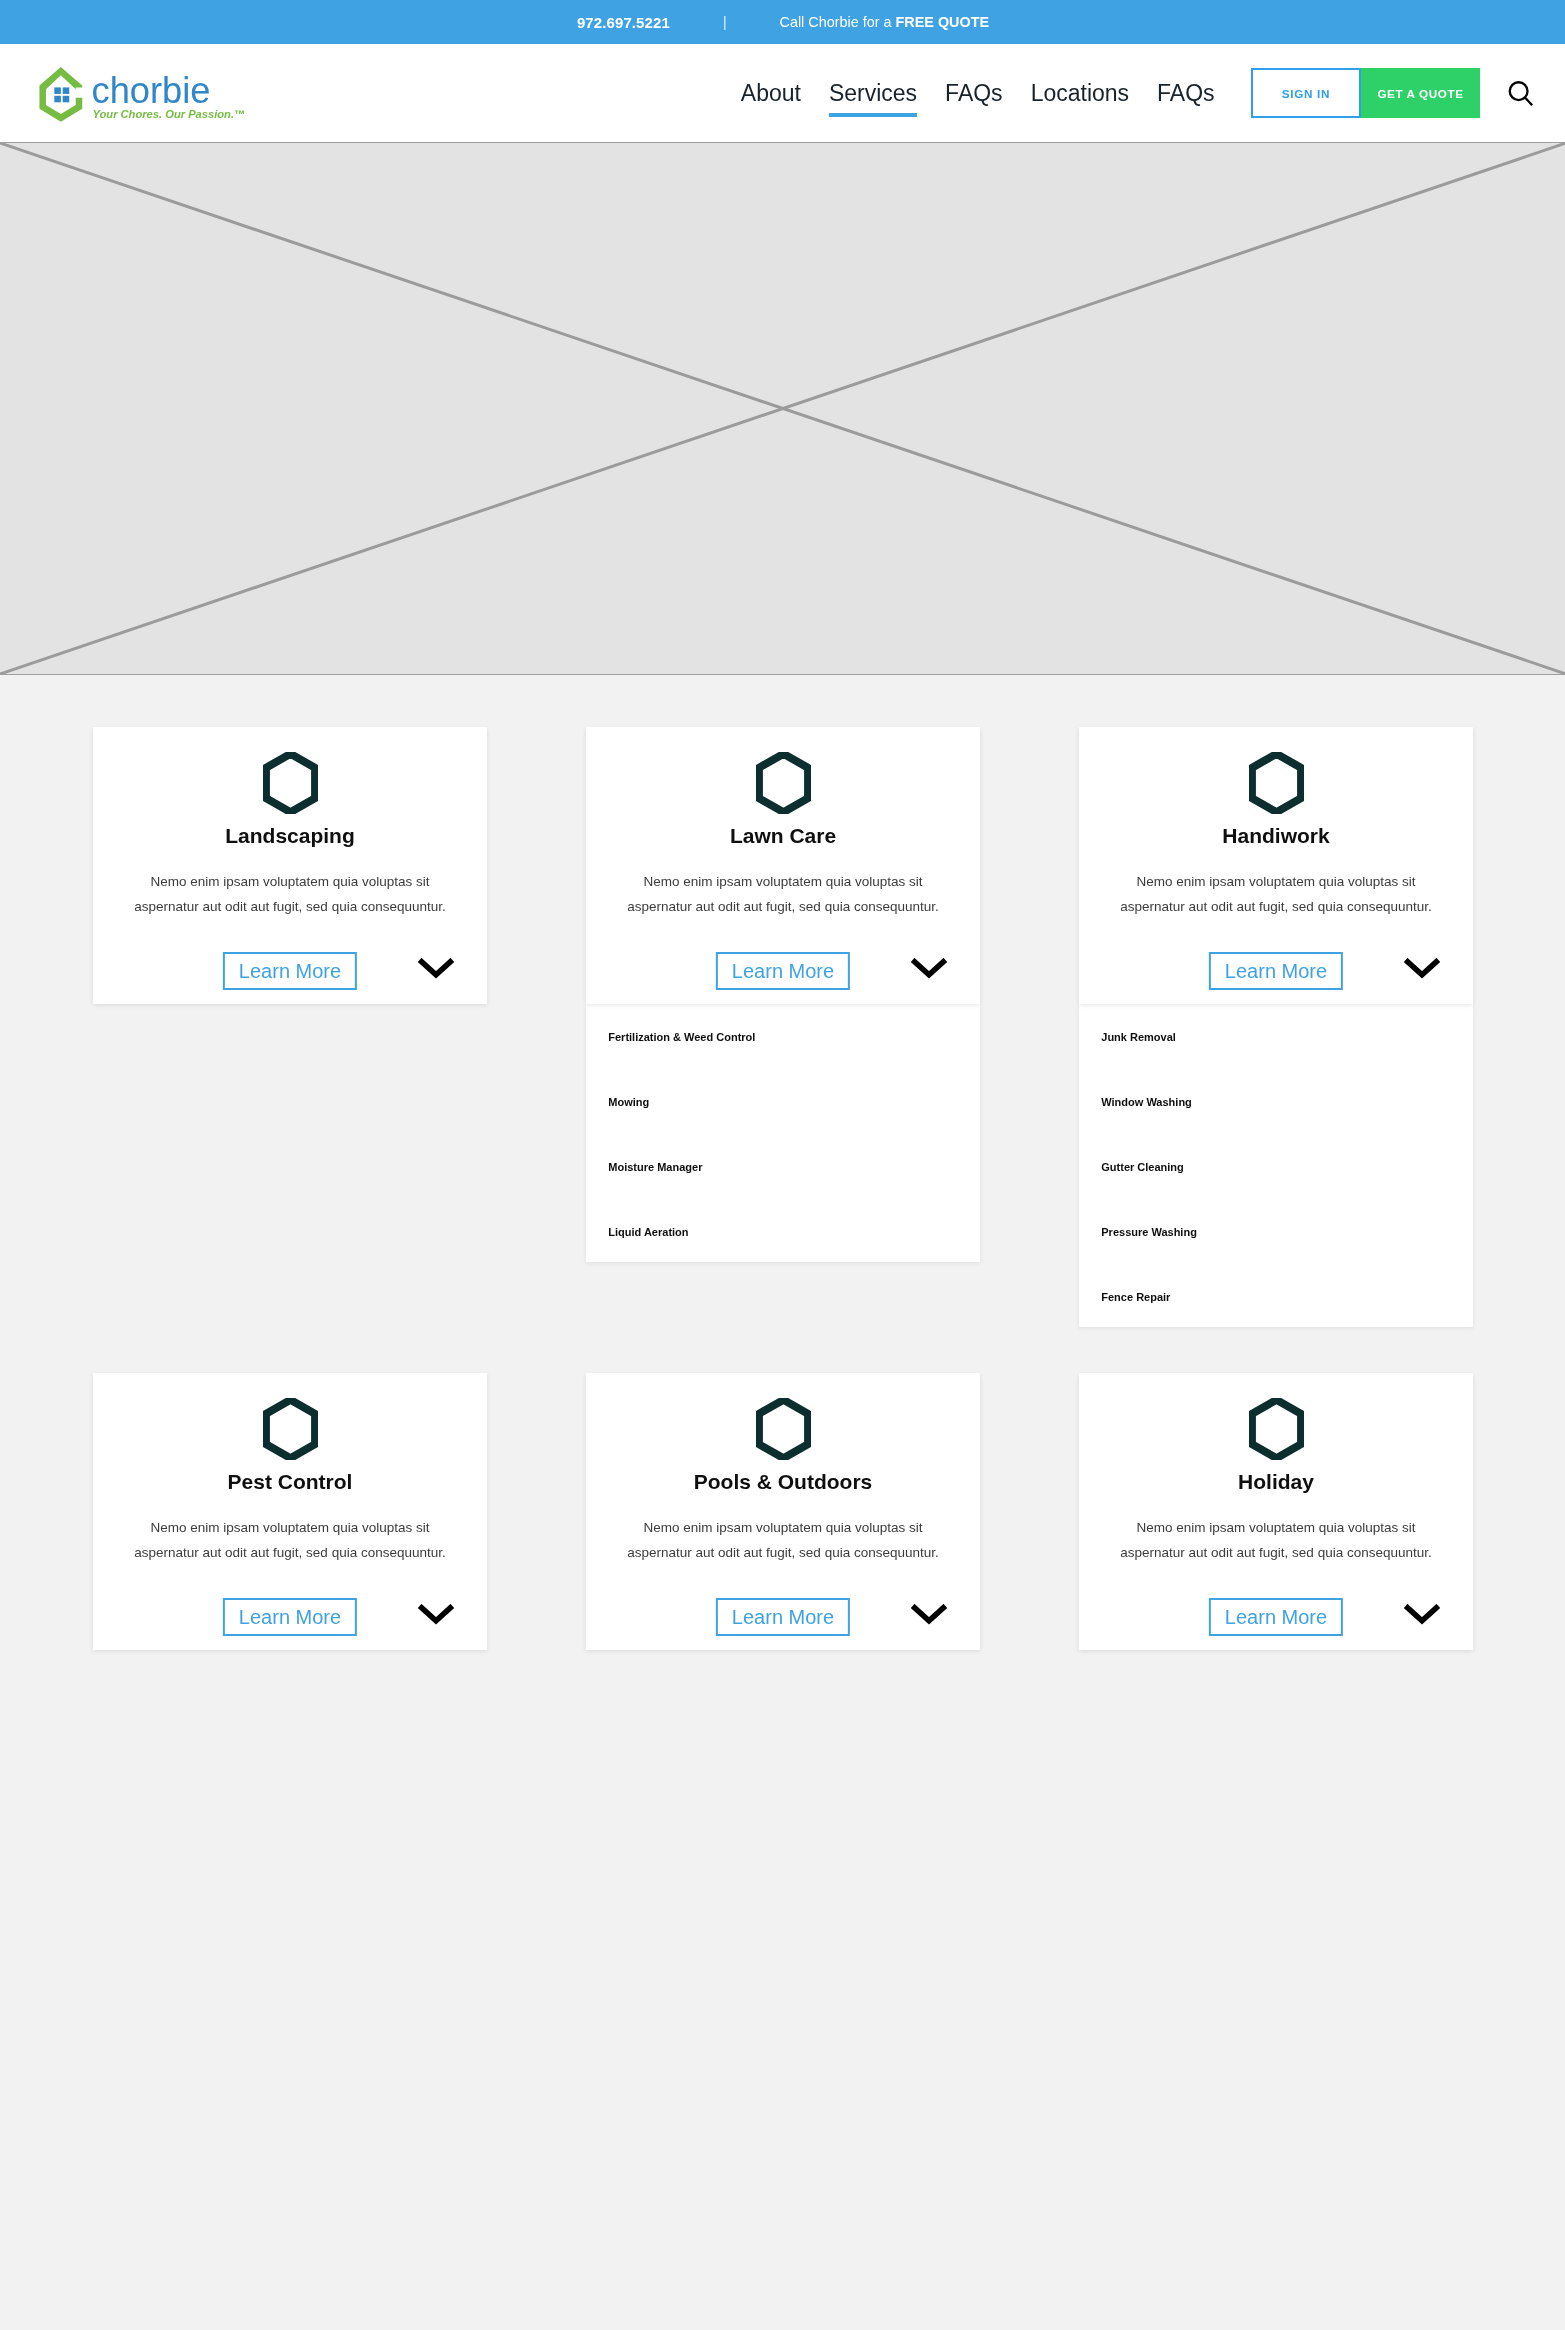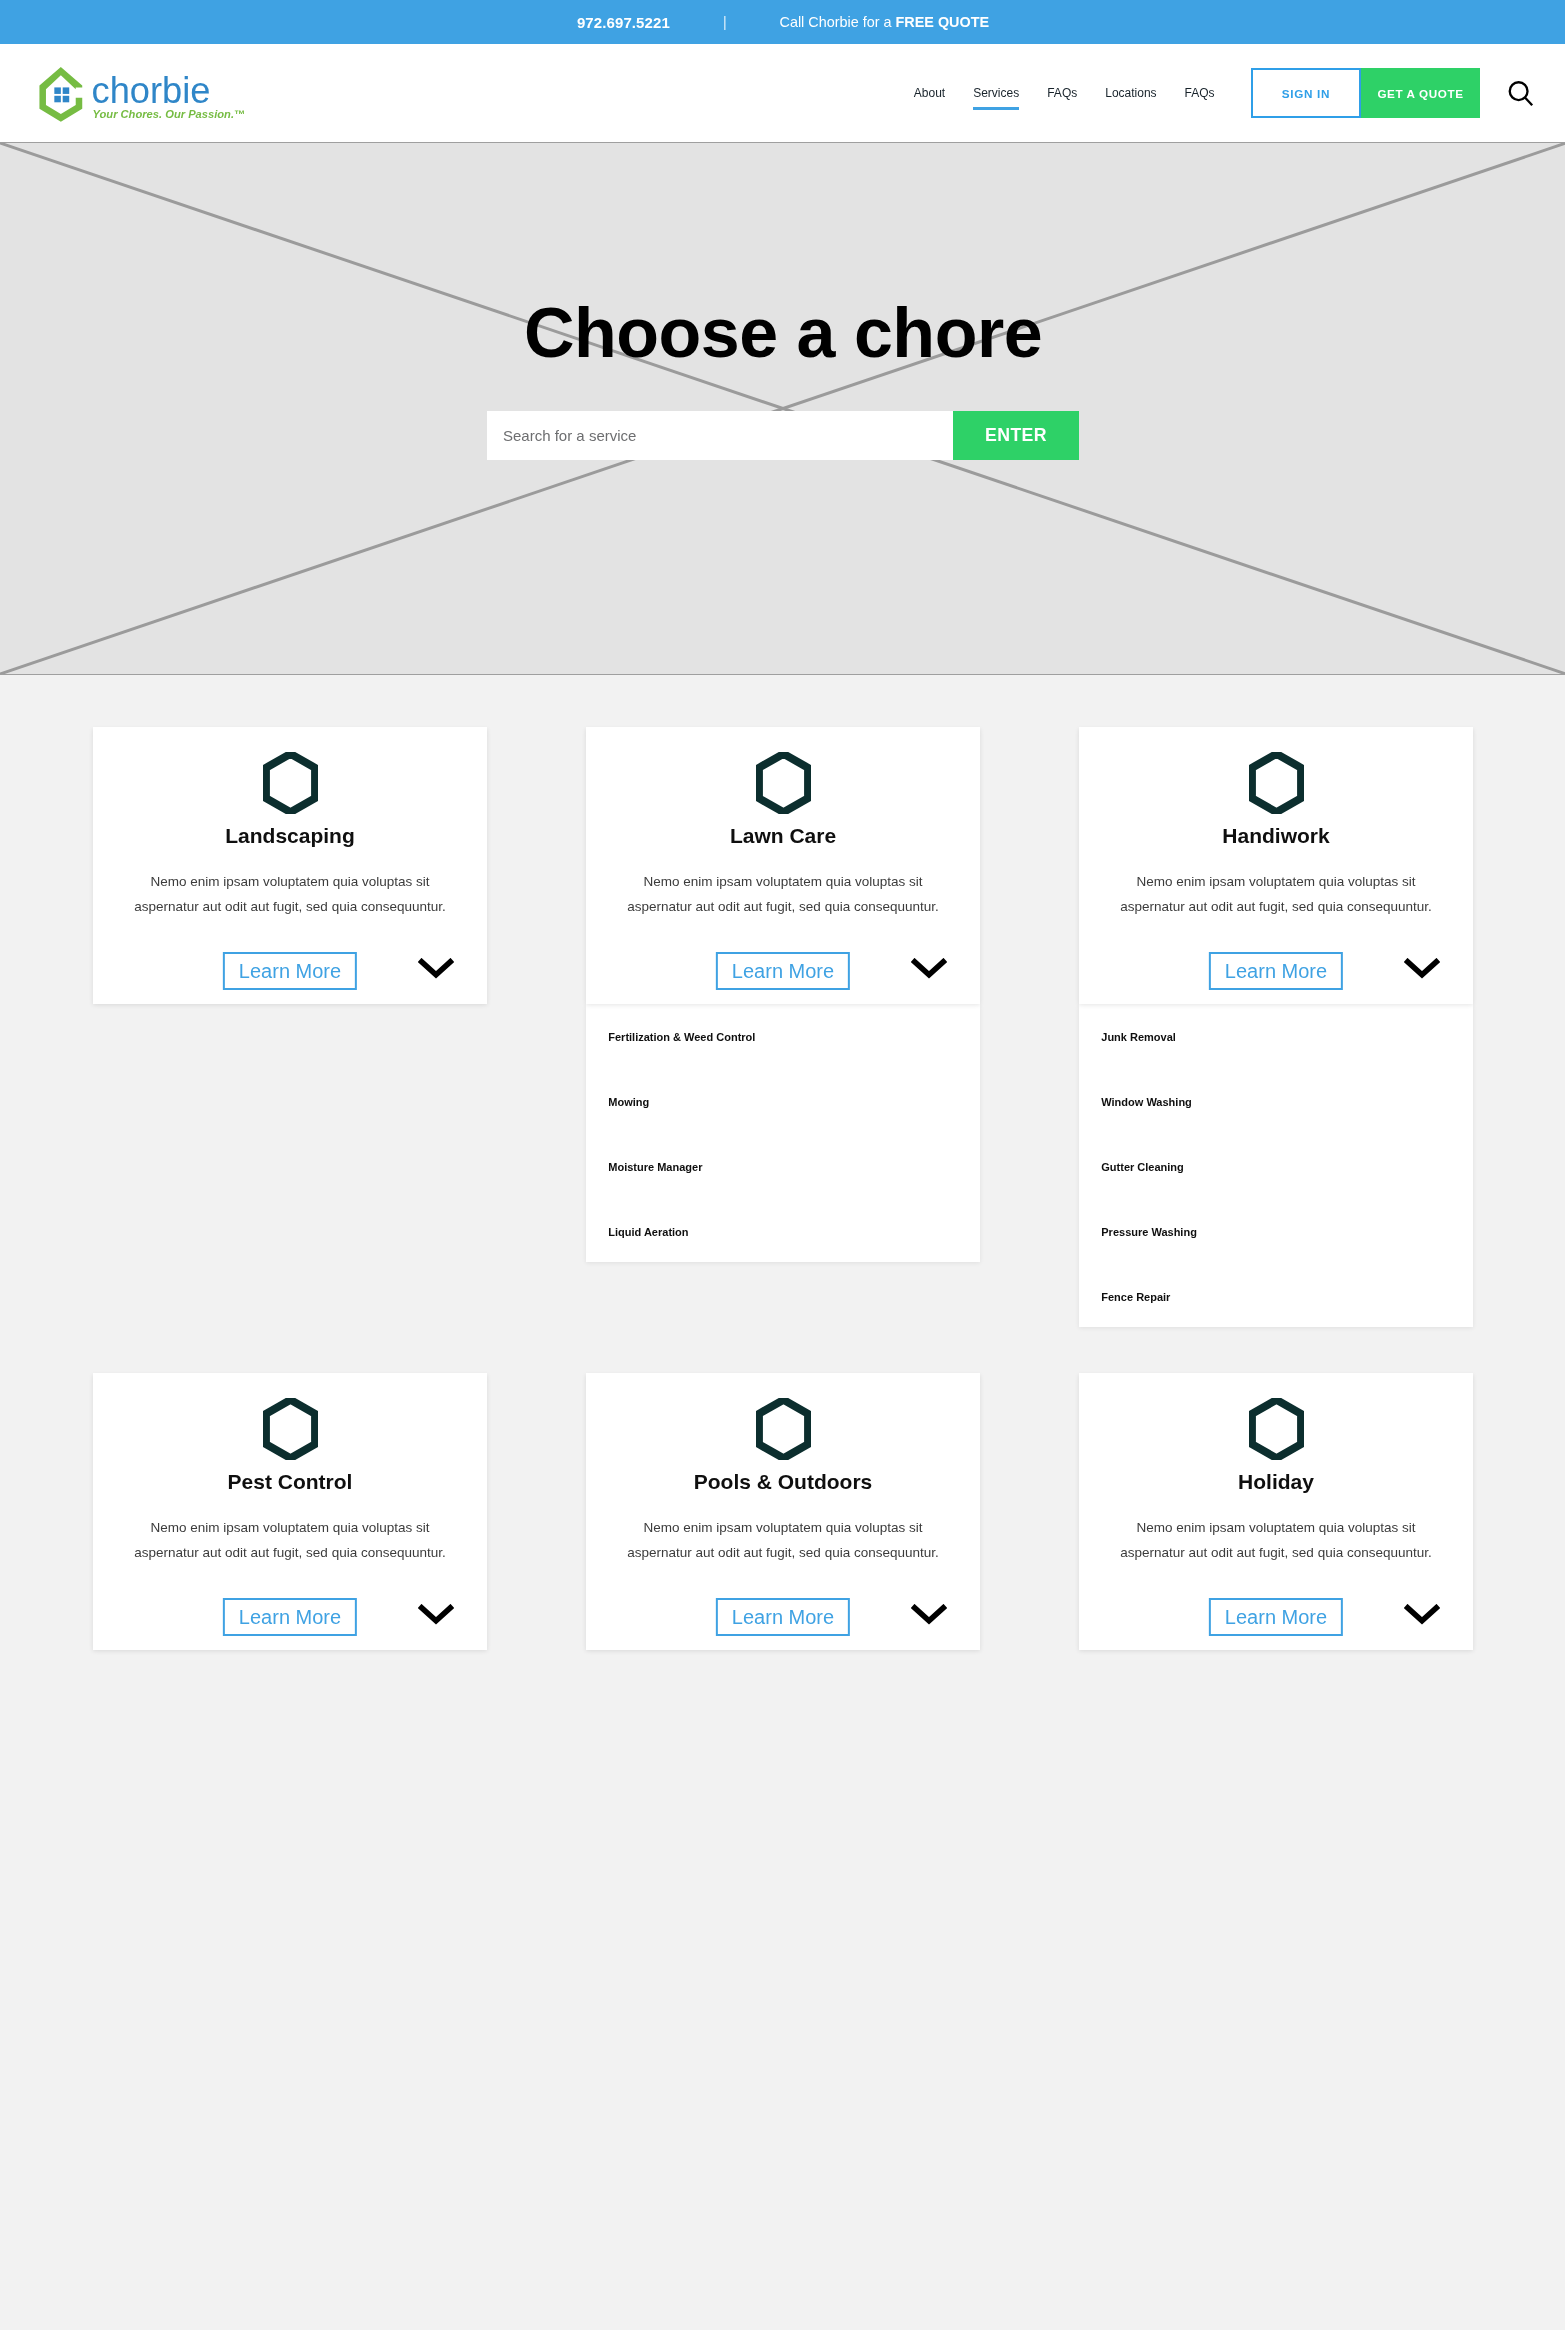--- a/index.html
+++ b/index.html
@@ -36,21 +36,21 @@
   }
   .logo { display: flex; align-items: center; gap: 0; }
   .logo svg { display: block; }
   .nav {
     margin-left: auto;
     display: flex;
     align-items: center;
     gap: 0;
   }
   .nav-link {
-    font-size: 12px;
+    font-size: 23px;
     color: #18232b;
     text-decoration: none;
     padding: 0 14px;
     position: relative;
     white-space: nowrap;
   }
   .nav-link.active { color: #18232b; }
   .nav-link.active::after {
     content: "";
     position: absolute;
@@ -239,27 +239,20 @@
         </svg>
     </span>
   </nav>
 </div>
 
 <div class="hero">
   <svg class="xlines" viewBox="0 0 3360 1144" preserveAspectRatio="none">
     <line x1="0" y1="0" x2="3360" y2="1144" stroke="#9b9b9b" stroke-width="3" vector-effect="non-scaling-stroke"></line>
     <line x1="3360" y1="0" x2="0" y2="1144" stroke="#9b9b9b" stroke-width="3" vector-effect="non-scaling-stroke"></line>
   </svg>
-  <div class="hero-inner">
-    <h1 class="hero-title">Choose a chore</h1>
-    <div class="hero-search">
-      <input type="text" placeholder="Search for a service" style="">
-      <button class="hero-enter">ENTER</button>
-    </div>
-  </div>
 </div>
 
 <div class="services">
 
   <div class="card-col">
     <div class="card">
       <div class="card-icon">
         <svg width="55" height="62" viewBox="0 0 118 134">
             <path d="M59 4 L112 34 L112 100 L59 130 L6 100 L6 34 Z" fill="none" stroke="#0c2e2e" stroke-width="17"></path>
           </svg>

